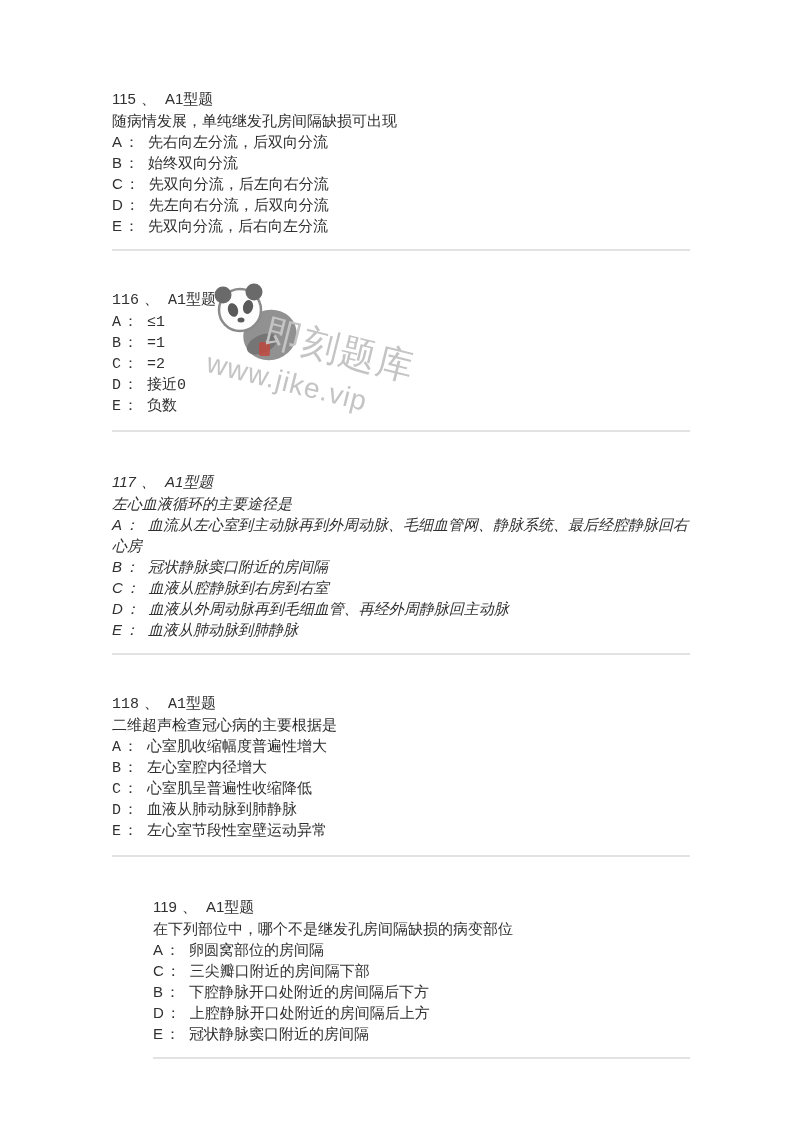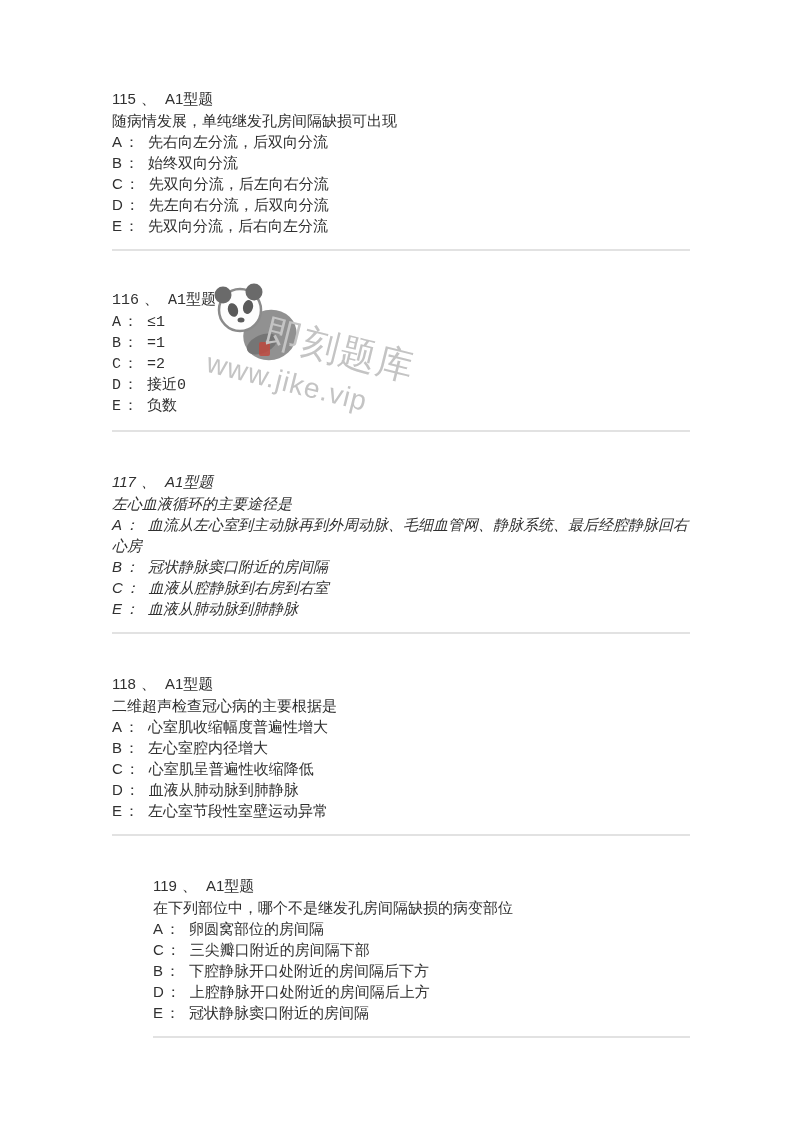--- a/index.html
+++ b/index.html
@@ -94,24 +94,25 @@
     </section>
 
     <section class="question" style="border-bottom-color: rgb(226, 226, 226); font-style: italic;">
       <div class="q-header">
         <span>117</span><span class="q-num-sep">、</span><span>A1型题</span>
       </div>
       <div class="q-stem">左心血液循环的主要途径是</div>
       <div class="q-option"><span class="opt-key">A</span><span class="opt-colon">：</span><span class="opt-text">血流从左心室到主动脉再到外周动脉、毛细血管网、静脉系统、最后经腔静脉回右心房</span></div>
       <div class="q-option"><span class="opt-key">B</span><span class="opt-colon">：</span><span class="opt-text">冠状静脉窦口附近的房间隔</span></div>
       <div class="q-option"><span class="opt-key">C</span><span class="opt-colon">：</span><span class="opt-text">血液从腔静脉到右房到右室</span></div>
+      <div class="q-option"><span class="opt-key">D</span><span class="opt-colon">：</span><span class="opt-text">血液从外周动脉再到毛细血管、再经外周静脉回主动脉</span></div>
       <div class="q-option"><span class="opt-key">E</span><span class="opt-colon">：</span><span class="opt-text">血液从肺动脉到肺静脉</span></div>
     </section>
 
-    <section class="question" style="border-bottom-color: rgb(226, 226, 226);">
+    <section class="question" style="border-bottom-color: rgb(226, 226, 226); font-family: Liberation Mono, monospace;">
       <div class="q-header">
         <span>118</span><span class="q-num-sep">、</span><span>A1型题</span>
       </div>
       <div class="q-stem">二维超声检查冠心病的主要根据是</div>
       <div class="q-option"><span class="opt-key">A</span><span class="opt-colon">：</span><span class="opt-text">心室肌收缩幅度普遍性增大</span></div>
       <div class="q-option"><span class="opt-key">B</span><span class="opt-colon">：</span><span class="opt-text">左心室腔内径增大</span></div>
       <div class="q-option"><span class="opt-key">C</span><span class="opt-colon">：</span><span class="opt-text">心室肌呈普遍性收缩降低</span></div>
       <div class="q-option"><span class="opt-key">D</span><span class="opt-colon">：</span><span class="opt-text">血液从肺动脉到肺静脉</span></div>
       <div class="q-option"><span class="opt-key">E</span><span class="opt-colon">：</span><span class="opt-text">左心室节段性室壁运动异常</span></div>
     </section>

